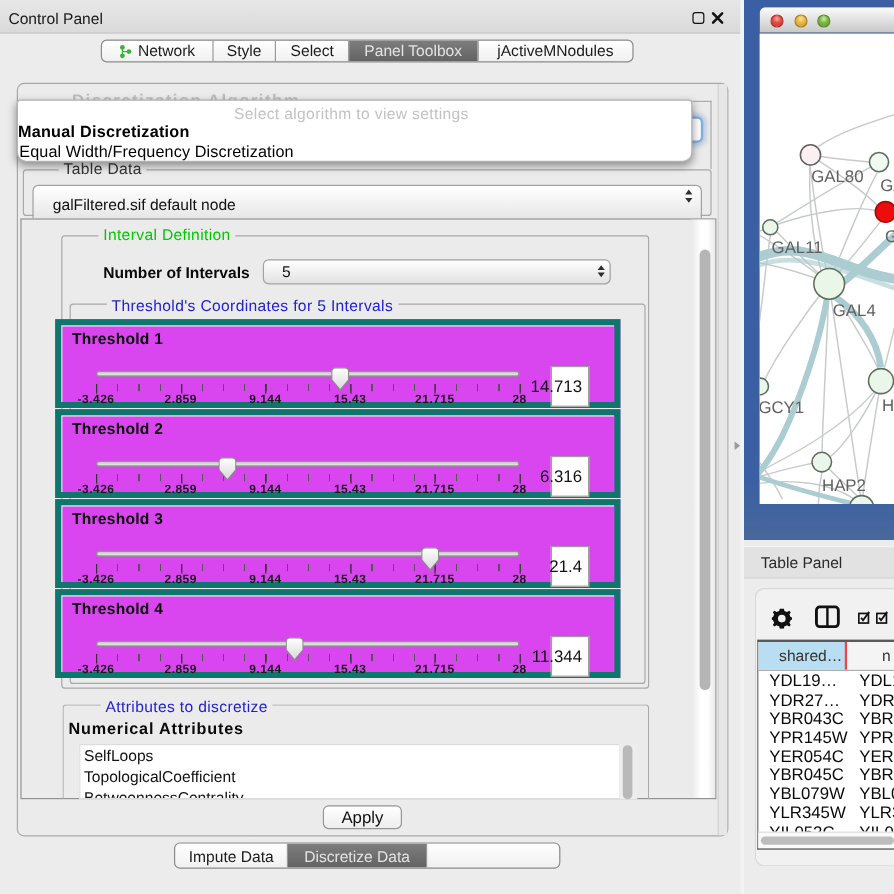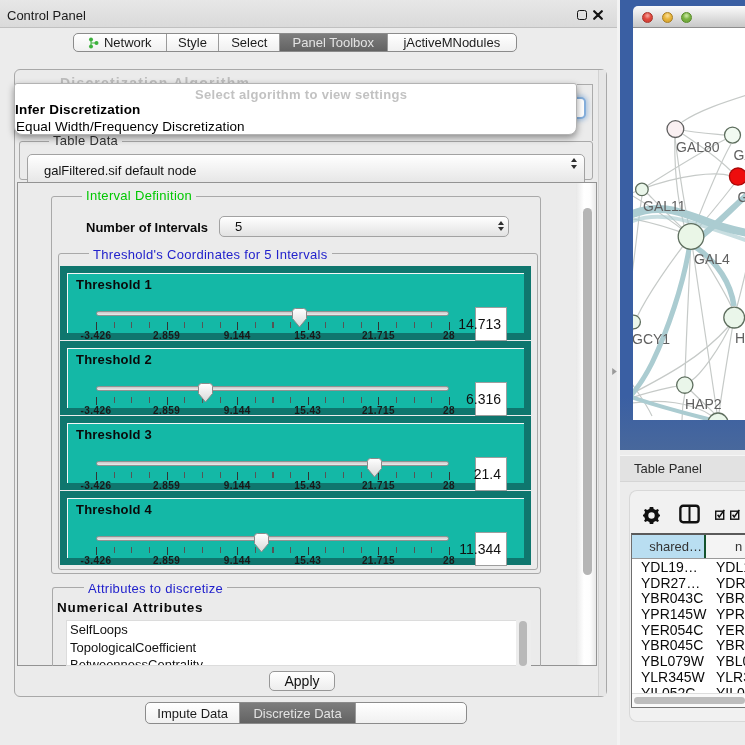--- a/index.html
+++ b/index.html
@@ -14,22 +14,22 @@
   .seg > div.on { background:linear-gradient(#7d7d7d,#636363); color:#e3e3e3; }
   .grouplabel { position:absolute; font-size:13px; letter-spacing:0.3px; background:#ebebeb; padding:0 4px; white-space:nowrap;margin-left:28px; }
   .groupbox { position:absolute; border:1px solid #a9a9a9; border-radius:3px; }
   .combo { position:absolute; border:1px solid #a2a2a2; border-radius:5px;
            background:linear-gradient(#ffffff,#e2e2e2); font-size:13px; color:#111;
            display:flex; align-items:center; }
   .arrows { position:absolute; width:7px; }
   .arrows div { width:0; height:0; border-left:3px solid transparent; border-right:3px solid transparent; margin:0 auto; }
   .arrows .up { border-bottom:4.5px solid #2e2e2e; margin-bottom:2.5px; }
   .arrows .dn { border-top:4.5px solid #2e2e2e; }
-  .tpanel { position:absolute; left:60px; width:471px; height:74px; border:7px solid #0f766e;
-            background:#14b8a6; box-shadow:inset 1px 1px 0 #f6f6f6; }
+  .tpanel { position:absolute; left:46px; width:471px; height:74px; border:5px solid #0f766e;
+            background:#d946ef; box-shadow:inset 1px 1px 0 #f6f6f6; }
   .tlabel { position:absolute; left:9px; top:4px; font-size:13px; font-weight:bold; color:#0a0a0a; letter-spacing:0.2px; }
   .track { position:absolute; left:29px; top:38px; width:353px; height:5px; border-radius:3px;
            border:1px solid #919191; background:linear-gradient(#c7c7c7,#ebebeb); }
   .ticks { position:absolute; left:29px; top:49px; width:354px; height:6px;
            background:repeating-linear-gradient(90deg,#555 0px,#555 1px,transparent 1px,transparent 17.65px); }
   .mtick { position:absolute; top:49px; width:1px; height:8px; background:#333; }
   .tnum { position:absolute; top:57px; font-size:10px; letter-spacing:0.4px; font-weight:bold; color:#1a1a1a;
           width:50px; text-align:center; }
   .vbox { position:absolute; left:408px; top:34px; width:32px; height:34px; background:#fff;
           border:1px solid #9e9e9e; font-size:14px; color:#111; display:flex;
@@ -40,21 +40,21 @@
 </head>
 <body>
 
 <div class="abs" style="left:0;top:0;width:617px;height:28px;background:linear-gradient(#e7e7e7,#dadada);border-bottom:1px solid #c0c0c0;"></div>
 <div class="abs" style="left:7px;top:8px;font-size:13px;color:#1a1a1a;">Control Panel</div>
 <div class="abs" style="left:577px;top:10px;width:10px;height:10px;border:1.6px solid #111;border-radius:2.5px;"></div>
 <svg class="abs" style="left:593px;top:10px;" width="10" height="10" viewBox="0 0 10 10">
     <path d="M1.2 1.2 L8.8 8.8 M8.8 1.2 L1.2 8.8" stroke="#141414" stroke-width="2.2" stroke-linecap="round"></path>
   </svg>
 
-<div class="abs seg" style="left:73px;top:33px;width:444px;height:19px;">
+<div class="abs seg" style="left:84px;top:33px;width:444px;height:19px;">
   <div style="width:93px;">
     <svg width="11" height="12" viewBox="0 0 11 12" style="margin-right:5px;">
       <circle cx="3" cy="2.5" r="2" fill="#3db13d"></circle>
       <circle cx="3" cy="9.5" r="2" fill="#3db13d"></circle>
       <circle cx="8.5" cy="6" r="2" fill="#3db13d"></circle>
       <path d="M3 2.5 L3 9.5 M3 6 L8.5 6" stroke="#3db13d" stroke-width="1"></path>
     </svg>Network</div>
   <div style="width:53px;">Style</div>
   <div style="width:61px;">Select</div>
   <div class="on" style="width:108px;">Panel Toolbox</div>
@@ -72,22 +72,22 @@
 
 <div class="groupbox" style="left:19px;top:141px;width:574px;height:39px;"></div>
 <div class="grouplabel" style="left:21px;top:133px;color:#333;">Table Data</div>
 <div class="combo" style="left:27px;top:153.5px;width:558px;height:34px;padding-left:16px;">galFiltered.sif default node</div>
 <div class="arrows" style="left:570px;top:158px;">
     <div class="up"></div>
     <div class="dn"></div>
   </div>
 
 <div class="abs" style="left:14px;top:83px;width:563px;height:52px;background:#fff;border:1px solid #b3b3b3;border-radius:3px 3px 8px 8px;box-shadow:0 3px 7px rgba(0,0,0,0.4);z-index:50;"></div>
-<div class="abs" style="left:195px;top:86.5px;font-size:13px;letter-spacing:0.3px;color:#c2c2c2;font-weight:bold;z-index:51;">Select algorithm to view settings</div>
-<div class="abs" style="left:15px;top:101.5px;font-size:13.5px;letter-spacing:0.2px;color:#000;font-weight:bold;z-index:51;">Infer Discretization</div>
+<div class="abs" style="left:195px;top:86.5px;font-size:13px;letter-spacing:0.3px;color:#c2c2c2;font-weight:normal;z-index:51;">Select algorithm to view settings</div>
+<div class="abs" style="left:15px;top:101.5px;font-size:13.5px;letter-spacing:0.2px;color:#000;font-weight:bold;z-index:51;">Manual Discretization</div>
 <div class="abs" style="left:16px;top:118.5px;font-size:13.5px;letter-spacing:0.1px;color:#000;z-index:51;">Equal Width/Frequency Discretization</div>
 
 <div class="abs" style="left:17px;top:182px;width:580px;height:484px;border:1px solid #939393;background:#ebebeb;"></div>
 <div class="abs" style="left:576px;top:183px;width:20px;height:482px;background:linear-gradient(90deg,#e8e8e8,#ffffff 40%,#fdfdfd 70%,#e8e8e8);"></div>
 <div class="abs" style="left:583px;top:208px;width:9px;height:367px;border-radius:4.5px;background:#b5b5b5;"></div>
 
 <div class="groupbox" style="left:51px;top:196px;width:490px;height:378px;"></div>
 <div class="grouplabel" style="left:54px;top:188px;color:#00c800;">Interval Definition</div>
 
 <div class="abs" style="left:86px;top:220px;font-size:13px;font-weight:bold;color:#0a0a0a;">Number of Intervals</div>
@@ -322,21 +322,21 @@
   <rect x="0.7" y="2.2" width="8" height="8" fill="none" stroke="#111" stroke-width="1.4"></rect>
   <path d="M2.6 5.8 L4.2 7.9 L9.3 0.9" fill="none" stroke="#111" stroke-width="1.5"></path>
 </svg>
 <svg class="abs" style="left:729.5px;top:509px;" width="11" height="11" viewBox="0 0 11 11">
   <rect x="0.7" y="2.2" width="8" height="8" fill="none" stroke="#111" stroke-width="1.4"></rect>
   <path d="M2.6 5.8 L4.2 7.9 L9.3 0.9" fill="none" stroke="#111" stroke-width="1.5"></path>
 </svg>
 
 <div class="abs" style="left:631px;top:533px;width:114px;height:175px;background:#fff;border:1px solid #6e6e6e;border-top:2px solid #5a5a5a;border-right:none;overflow:hidden;">
   <div style="display:flex;height:24px;border-bottom:1px solid #9a9a9a;">
-    <div style="width:74px;background:#b9def1;border-right:2px solid #14532d;display:flex;align-items:center;justify-content:flex-end;padding-right:2px;font-size:13px;color:#333;">shared…</div>
+    <div style="width:74px;background:#b9def1;border-right:2px solid #ef4444;display:flex;align-items:center;justify-content:flex-end;padding-right:2px;font-size:13px;color:#333;">shared…</div>
     <div style="flex:1;background:#f4f4f4;display:flex;align-items:center;padding-left:29px;font-size:13px;color:#333;">n</div>
   </div>
   <div style="font-size:14px;color:#0a0a0a;white-space:nowrap;margin-top:1px;">
     <div style="height:15.7px;line-height:15.7px;"><span class="c1">YDL19…</span><span>YDL1</span></div>
     <div style="height:15.7px;line-height:15.7px;"><span class="c1">YDR27…</span><span>YDR2</span></div>
     <div style="height:15.7px;line-height:15.7px;"><span class="c1">YBR043C</span><span>YBR0</span></div>
     <div style="height:15.7px;line-height:15.7px;"><span class="c1">YPR145W</span><span>YPR1</span></div>
     <div style="height:15.7px;line-height:15.7px;"><span class="c1">YER054C</span><span>YER0</span></div>
     <div style="height:15.7px;line-height:15.7px;"><span class="c1">YBR045C</span><span>YBR0</span></div>
     <div style="height:15.7px;line-height:15.7px;"><span class="c1">YBL079W</span><span>YBL0</span></div>

